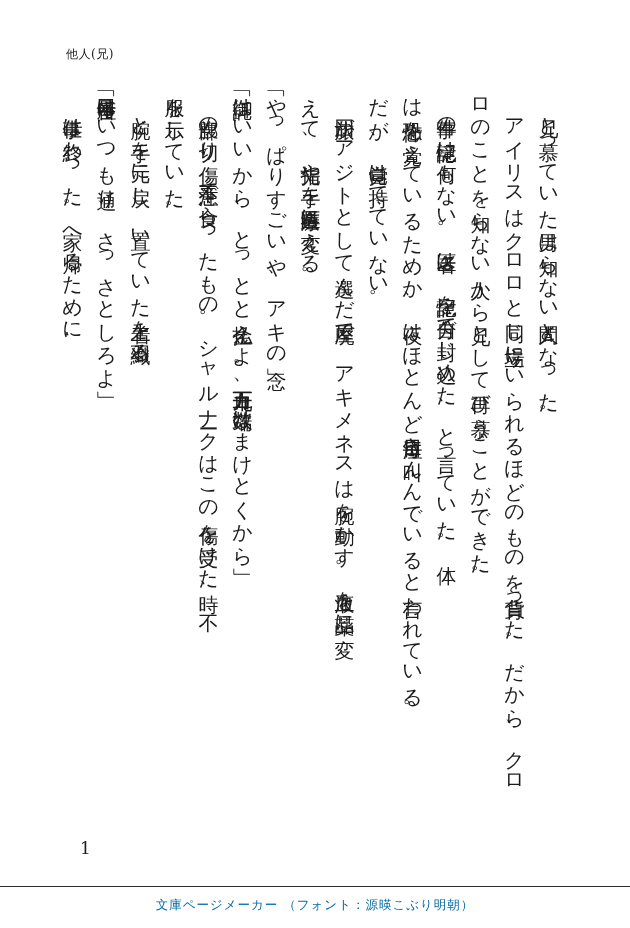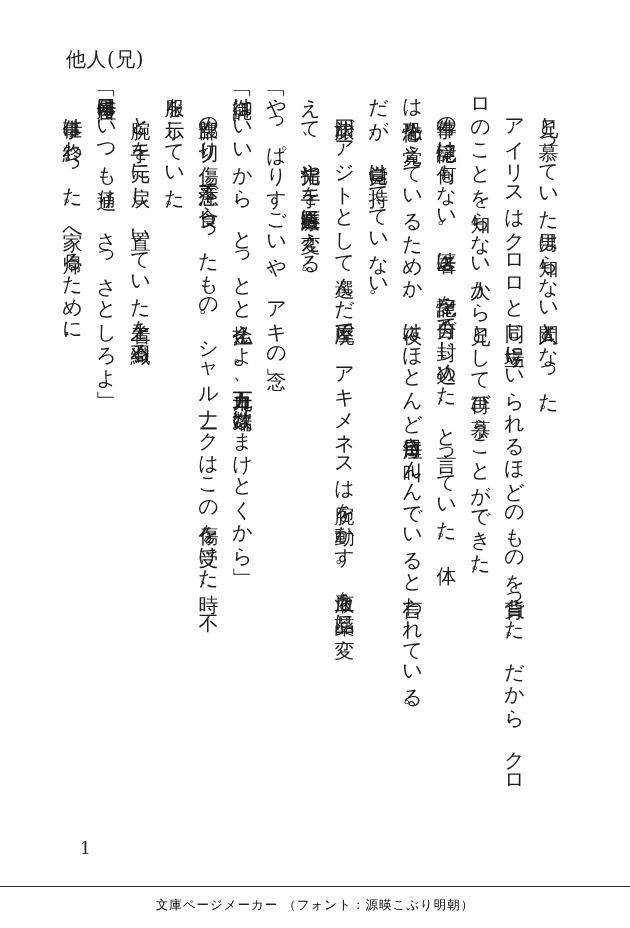--- a/index.html
+++ b/index.html
@@ -13,21 +13,21 @@
     height: 928px;
     background: #ffffff;
     color: #1c1c1c;
     font-family: "DejaVu Serif", "Liberation Serif", serif;
     overflow: hidden;
   }
   .running-head {
     position: absolute;
     top: 46px;
     left: 66px;
-    font-size: 20px;
+    font-size: 12px;
     letter-spacing: 0.5px;
     color: #1c1c1c;
   }
   .body-text {
     position: absolute;
     top: 84px;
     right: 64px;
     height: 748px;
     writing-mode: vertical-rl;
     text-orientation: mixed;
@@ -58,21 +58,21 @@
     border-top: 1.5px solid #2b2b2b;
   }
   .caption {
     position: absolute;
     top: 897px;
     left: 0;
     width: 630px;
     text-align: center;
     font-size: 12.5px;
     letter-spacing: 1px;
-    color: #000000;
+    color: #0369a1;
   }
 </style>
 </head>
 <body>
 
 <div class="page">
 
   <div class="running-head">他人(兄)</div>
 
   <div class="body-text">

